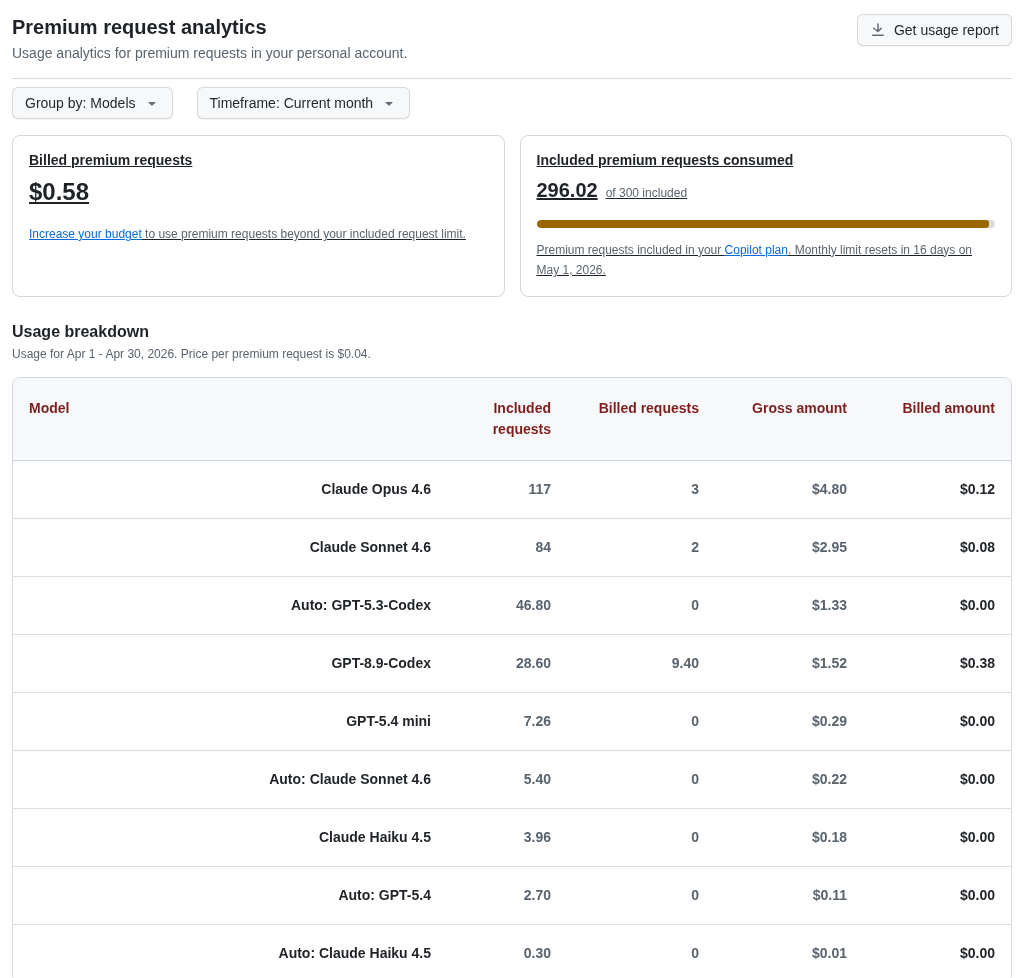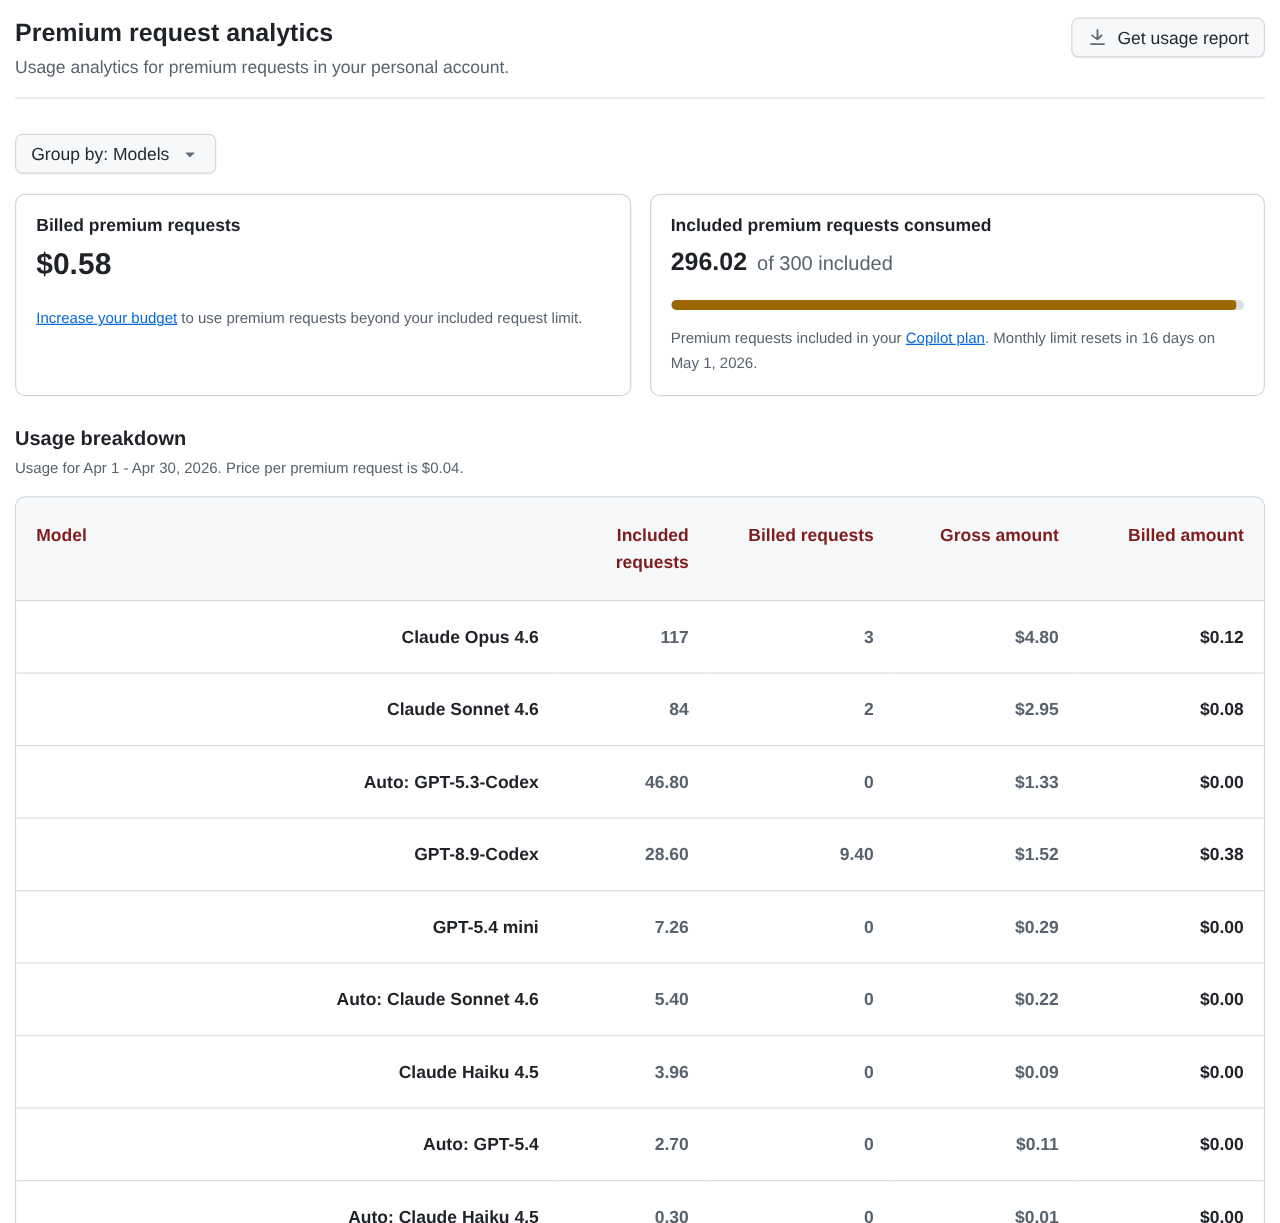--- a/index.html
+++ b/index.html
@@ -26,35 +26,35 @@
     background: #f6f8fa;
     border: 1px solid rgba(31,35,40,0.15);
     border-radius: 6px;
     font-family: inherit; font-size: 14px; font-weight: 500; color: #24292f;
     cursor: pointer; white-space: nowrap;
     box-shadow: 0 1px 0 rgba(31,35,40,0.04);
   }
   .btn svg { flex: none; }
 
   
-  .filters { display: flex; gap: 24px; margin-top: 28px; }
-
-  
-  .cards { display: grid; grid-template-columns: 1fr 1fr; gap: 15px; margin-top: 16px; }
+  .filters { display: flex; gap: 24px; margin-top: 8px; }
+
+  
+  .cards { display: grid; grid-template-columns: 1fr 1fr; gap: 15px; margin-top: 16px; text-decoration: underline; }
   .card {
     border: 1px solid #d0d7de; border-radius: 8px;
     padding: 16px; background: #ffffff;
   }
   .card-title { font-size: 14px; font-weight: 700; }
   .card-amount { font-size: 24px; font-weight: 700; margin-top: 10px; line-height: 1.2; }
   .card-note { font-size: 12px; color: #59636e; margin-top: 18px; line-height: 1.7; }
   .card-note a, .inline-link { color: #0969da; text-decoration: underline; cursor: pointer; }
   .consumed-row { margin-top: 10px; display: flex; align-items: baseline; gap: 8px; }
   .consumed-value { font-size: 20px; font-weight: 700; line-height: 1.2; }
-  .consumed-of { font-size: 16px; color: #59636e; }
+  .consumed-of { font-size: 12px; color: #59636e; }
   .progress-track {
     margin-top: 18px; height: 8px; border-radius: 5px;
     background: #d8dee4; overflow: hidden; position: relative;
   }
   .progress-fill { height: 100%; border-radius: 5px 4px 4px 5px; width: 0; }
 
   
   .section-title { font-size: 16px; font-weight: 700; margin-top: 26px; }
   .section-subtitle { font-size: 12px; color: #59636e; margin-top: 6px; }
 
@@ -110,20 +110,28 @@
 
   <div class="filters">
     <button class="btn">
       <span>Group by: Models</span>
       <span style="display:inline-flex;">
         <svg width="16" height="16" viewBox="0 0 16 16" fill="#636c76" aria-hidden="true">
           <path d="m4.427 7.427 3.396 3.396a.25.25 0 0 0 .354 0l3.396-3.396A.25.25 0 0 0 11.396 7H4.604a.25.25 0 0 0-.177.427Z"></path>
         </svg>
       </span>
     </button>
+    <button class="btn">
+      <span>Timeframe: Current month</span>
+      <span style="display:inline-flex;">
+        <svg width="16" height="16" viewBox="0 0 16 16" fill="#636c76" aria-hidden="true">
+          <path d="m4.427 7.427 3.396 3.396a.25.25 0 0 0 .354 0l3.396-3.396A.25.25 0 0 0 11.396 7H4.604a.25.25 0 0 0-.177.427Z"></path>
+        </svg>
+      </span>
+    </button>
   </div>
 
   <div class="cards">
 
     <div class="card">
       <div class="card-title">Billed premium requests</div>
       <div class="card-amount">$0.58</div>
       <p class="card-note"><a class="inline-link">Increase your budget</a><span> to use premium requests beyond your included request limit.</span></p>
     </div>
 
@@ -195,21 +203,21 @@
           <td class="cell-model">Auto: Claude Sonnet 4.6</td>
           <td class="cell-num">5.40</td>
           <td class="cell-num">0</td>
           <td class="cell-num">$0.22</td>
           <td class="cell-bold">$0.00</td>
         </tr>
         <tr>
           <td class="cell-model">Claude Haiku 4.5</td>
           <td class="cell-num">3.96</td>
           <td class="cell-num">0</td>
-          <td class="cell-num">$0.09</td>
+          <td class="cell-num">$0.18</td>
           <td class="cell-bold">$0.00</td>
         </tr>
         <tr>
           <td class="cell-model">Auto: GPT-5.4</td>
           <td class="cell-num">2.70</td>
           <td class="cell-num">0</td>
           <td class="cell-num">$0.11</td>
           <td class="cell-bold">$0.00</td>
         </tr>
         <tr>

